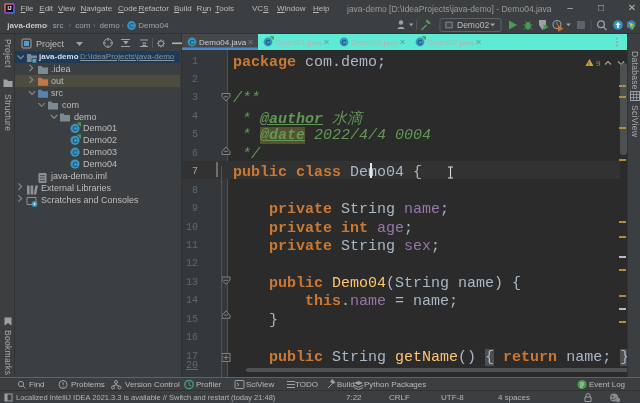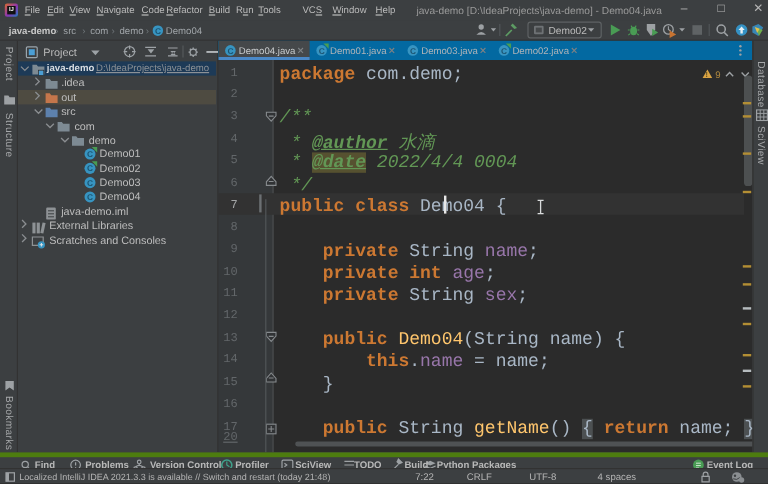--- a/index.html
+++ b/index.html
@@ -29,40 +29,40 @@
   .vtext { writing-mode:vertical-rl; color:#a6a8aa; font-size:8.5px; letter-spacing:0.3px; }
 
   
   #ppanel { left:15px; top:34px; width:167px; height:343px; background:#3c3f41; }
   #phead { left:15px; top:34px; width:167px; height:18px; }
   .trow { position:absolute; left:0; width:165px; height:12px; color:#bdbdbd;
     font-size:9px; line-height:12px; white-space:nowrap; }
 
   
   #editor { left:182px; top:34px; width:445px; height:343px; background:#2b2b2b; }
-  #tabs { left:182px; top:34px; width:445px; height:16px; background:#0369a1; }
+  #tabs { left:182px; top:34px; width:445px; height:16px; background:#5eead4; }
   #gutter { left:182px; top:50px; width:45px; height:327px; background:#35383a; }
   #gutsep { left:227px; top:50px; width:1px; height:327px; background:#4e5254; }
   .lnum { position:absolute; width:16px; text-align:right; color:#63676a;
     font-size:10px; font-family:"Liberation Mono", monospace; }
   .cl { position:absolute; left:0; font-size:15px; white-space:pre;
     font-family:"Liberation Mono", monospace; color:#a9b7c6; }
   .kw { color:#cc7832; font-weight:bold; }
   .fld { color:#9876aa; }
   .mtd { color:#ffc66d; }
   .cmt { color:#629755; font-style:italic; }
   .tag { color:#629755; font-style:italic; font-weight:bold; text-decoration:underline; }
 
   
   #rstripe { left:627px; top:34px; width:13px; height:343px; background:#3c3f41;
     border-left:1px solid #323232; }
 
   
   #bottombar { left:0; top:377px; width:640px; height:13px; background:#3c3f41;
-    border-top:4px solid #4d7c0f;font-weight:bold; }
+    border-top:1px solid #4d7c0f; }
   #statusbar { left:0; top:390px; width:640px; height:13px; background:#3c3f41;
     border-top:1px solid #323232; }
   .bitem { position:absolute; top:0; height:13px; display:flex; align-items:center;
     gap:3px; color:#b8b8b8; font-size:8px; }
   .sitem { position:absolute; top:0; height:12px; display:flex; align-items:center;
     color:#b4b4b4; font-size:8px; }
 </style>
 </head>
 <body>
 <div id="app">

